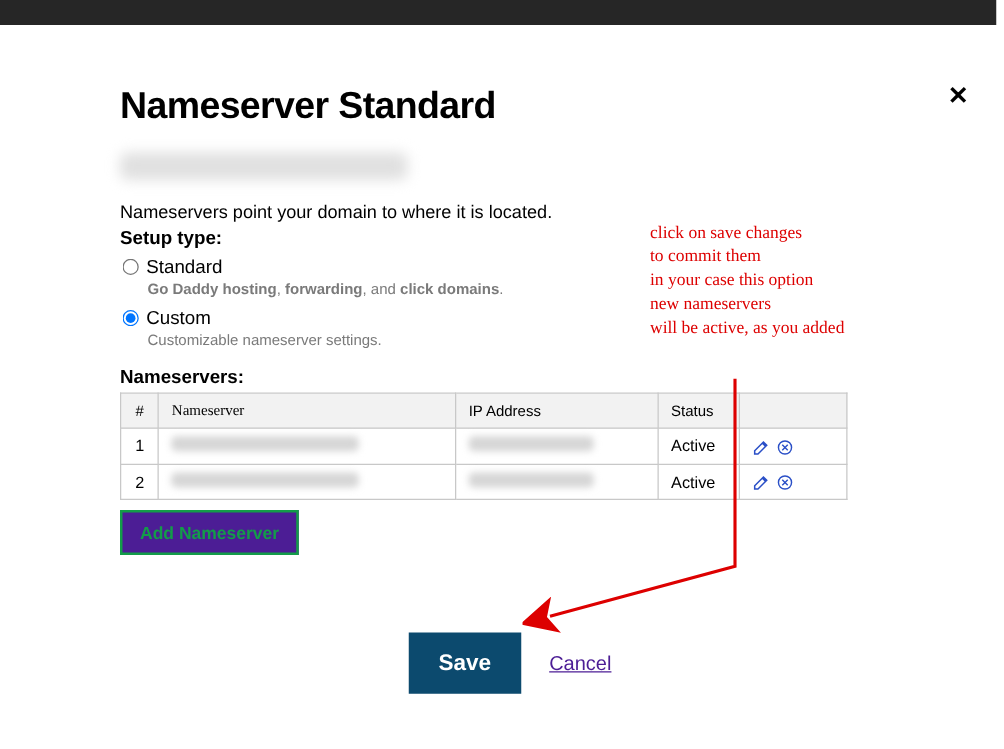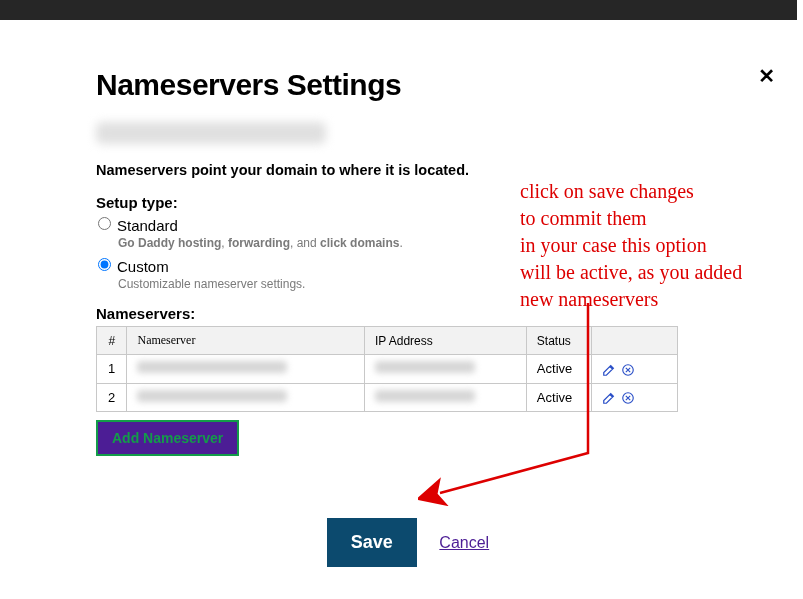--- a/index.html
+++ b/index.html
@@ -44,31 +44,30 @@
   .blurred-domain {
     width: 230px;
     height: 22px;
     background: #e0e0e0;
     filter: blur(5px);
     border-radius: 6px;
     margin-bottom: 18px;
   }
   .intro {
     font-size: 14.5px;
-    margin: 0 0 16px 0;
-    font-weight: bold;
+    margin: 0 0 4px 0;
   }
   .setup-label {
     font-weight: bold;
     font-size: 15px;
     margin: 0 0 6px 0;
   }
   .radio-row {
     display: flex;
-    align-items: flex-start;
+    align-items: center;
     margin: 2px 0 0 0;
   }
   .radio-row input { margin: 0 6px 0 2px; }
   .radio-row label { font-size: 15px; }
   .radio-hint {
     font-size: 12px;
     color: #7a7a7a;
     margin: 2px 0 8px 22px;
   }
   .radio-hint b { font-weight: bold; color: #7a7a7a; }
@@ -152,21 +151,21 @@
     font-size: 16px;
     margin-left: 18px;
     cursor: pointer;
   }
   .annotation {
     position: absolute;
     top: 178px;
     left: 520px;
     color: #d00;
     font-family: "Times New Roman", Times, serif;
-    font-size: 20px;
+    font-size: 14px;
     line-height: 1.35;
     width: 260px;
   }
   .arrow-svg {
     position: absolute;
     top: 298px;
     left: 418px;
     width: 200px;
     height: 220px;
     pointer-events: none;
@@ -174,21 +173,21 @@
 </style>
 </head>
 <body>
 
 <div class="top-bar"></div>
 
 <div class="dialog">
   <div class="close-x">✕</div>
 
   <div class="content">
-    <h1 class="title">Nameservers Settings</h1>
+    <h1 class="title">Nameserver Standard</h1>
 
     <div class="blurred-domain"></div>
 
     <p class="intro">Nameservers point your domain to where it is located.</p>
     <p class="setup-label">Setup type:</p>
 
     <div class="radio-row">
       <input type="radio" name="setup" style="">
       <label>Standard</label>
     </div>
@@ -262,22 +261,22 @@
   <div class="footer">
     <button class="save-btn">Save</button>
     <a class="cancel-link">Cancel</a>
   </div>
 </div>
 
 <div class="annotation">
   <div>click on save changes</div>
   <div>to commit them</div>
   <div>in your case this option</div>
+  <div>new nameservers</div>
   <div>will be active, as you added</div>
-  <div>new nameservers</div>
 </div>
 
 <svg class="arrow-svg" viewBox="0 0 200 220">
   <defs>
     <marker id="ah" markerWidth="12" markerHeight="12" refX="2" refY="6" orient="auto">
       <path d="M0,0 L12,6 L0,12 L3,6 z" fill="#d00"></path>
     </marker>
   </defs>
   <path d="M170,5 L170,155 L22,195" fill="none" stroke="#d00" stroke-width="2.5" marker-end="url(#ah)"></path>
 </svg>

